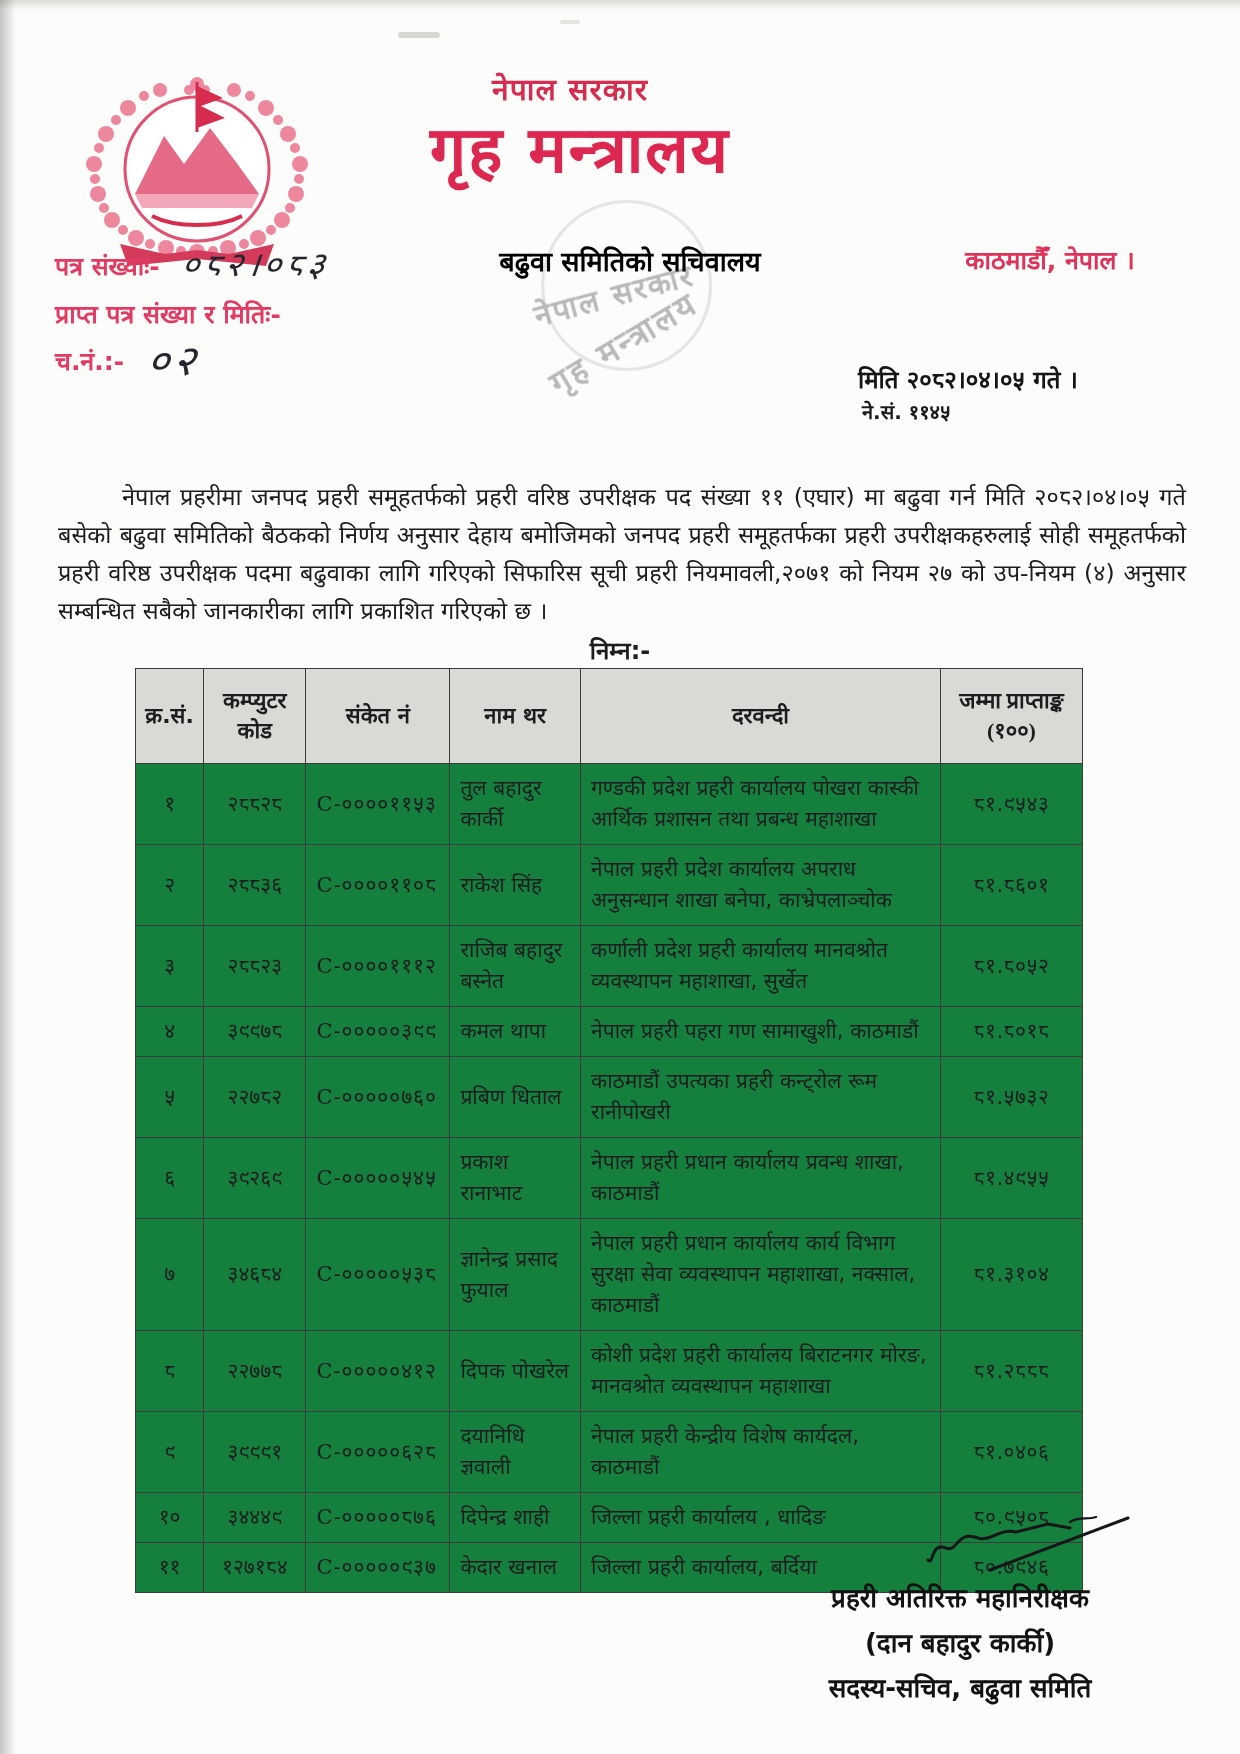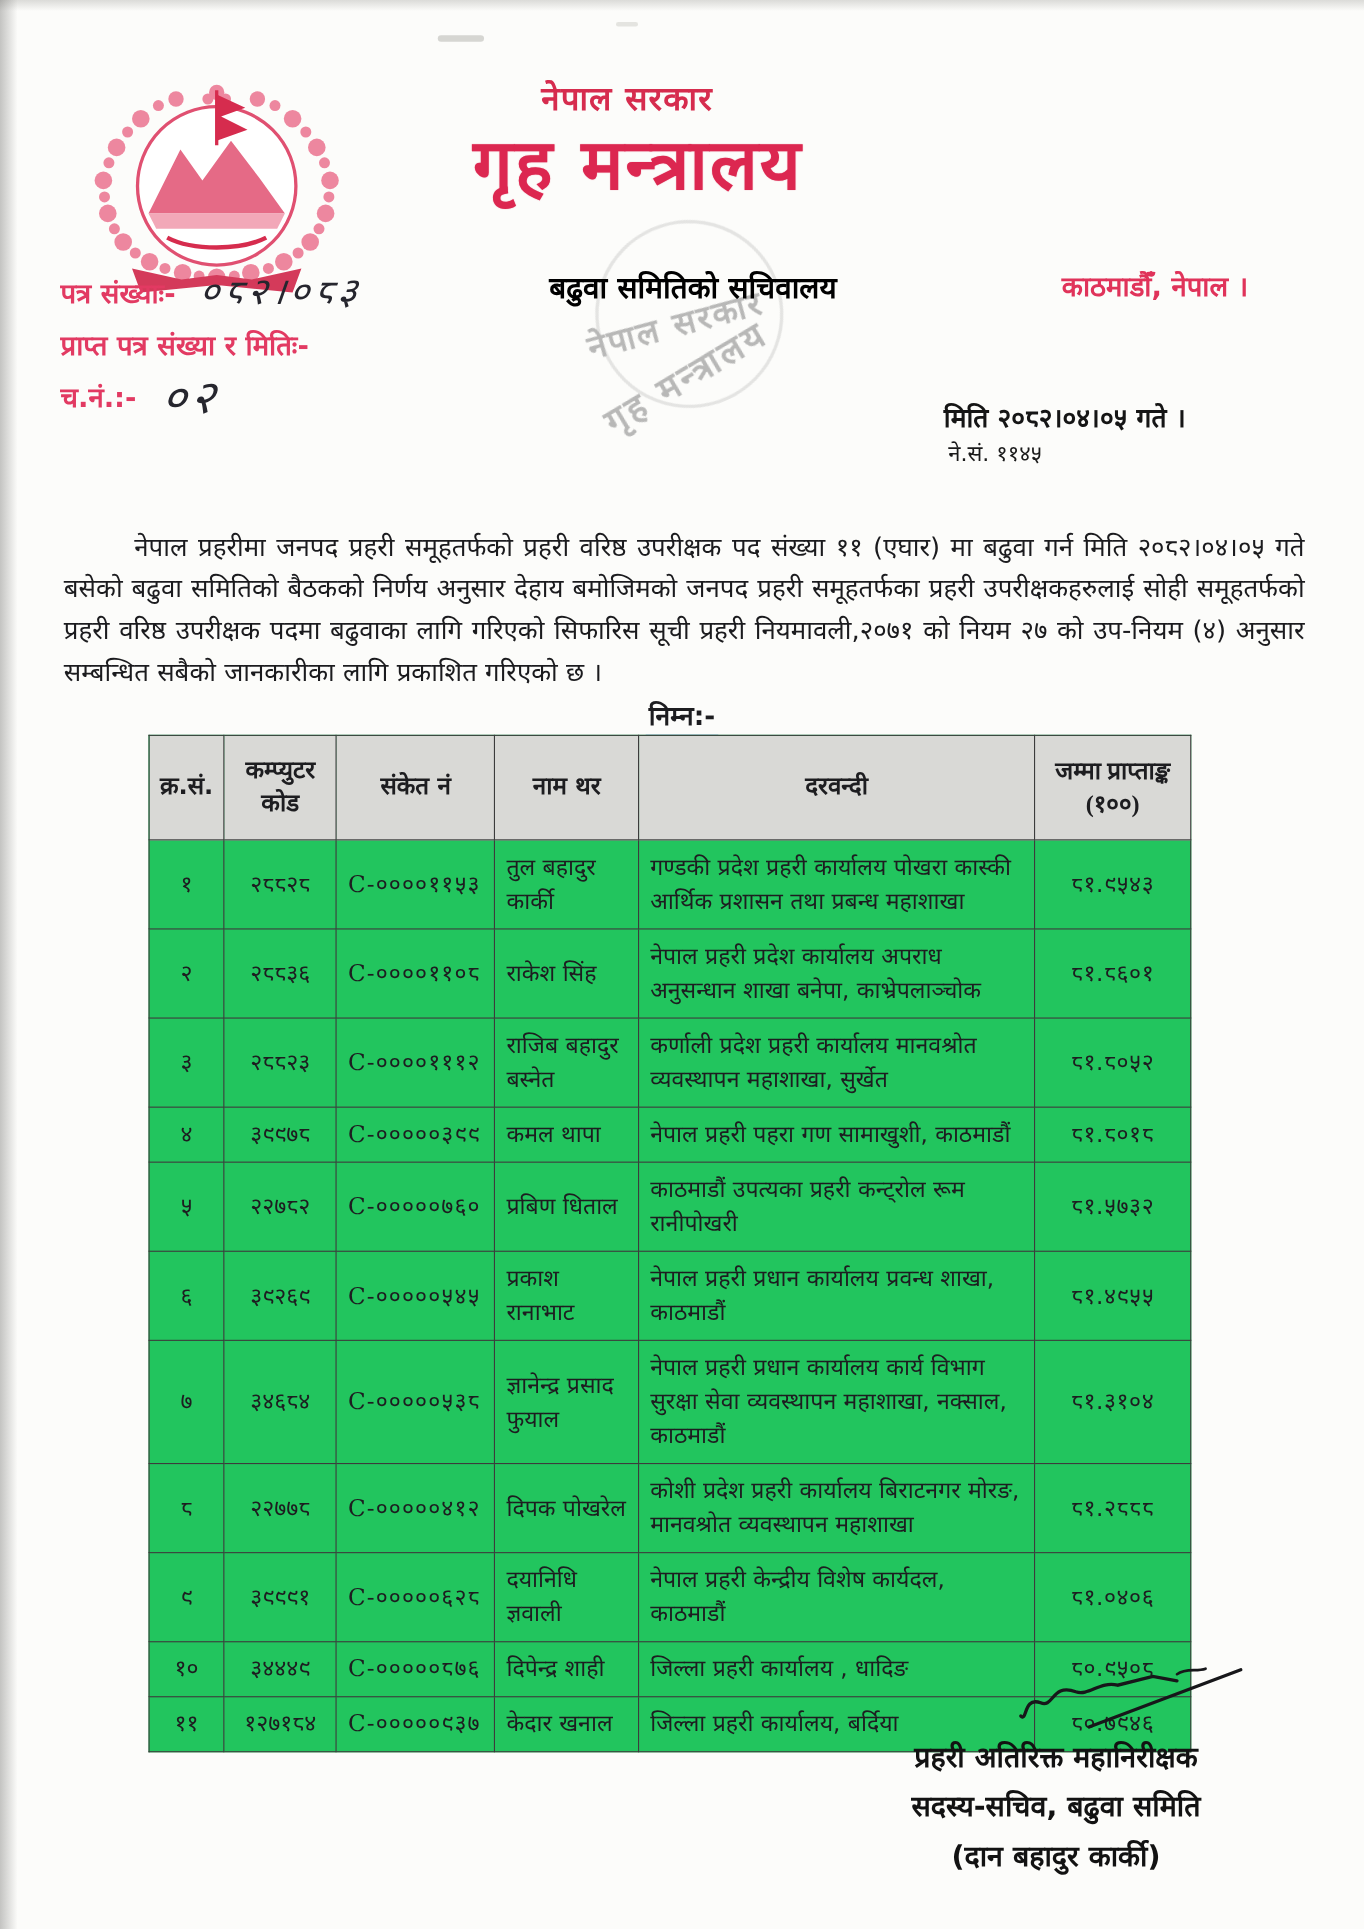--- a/index.html
+++ b/index.html
@@ -35,35 +35,35 @@
 
   .stamp{left:512px;top:190px;width:230px;height:195px;transform:rotate(-24deg);
     color:#8f8f8f;opacity:.62;filter:blur(.4px);pointer-events:none;}
   .stamp .s1{position:absolute;left:18px;top:78px;font-size:30px;font-weight:700;transform:rotate(9deg);letter-spacing:2px;}
   .stamp .s2{position:absolute;left:6px;top:124px;font-size:32px;font-weight:700;transform:rotate(-7deg);letter-spacing:3px;}
   .stamp .ring{position:absolute;left:30px;top:10px;width:165px;height:165px;border:3px solid rgba(140,140,140,.35);border-radius:50%;}
 
   .label-sm{font-size:25px;font-weight:700;color:#e23a62;}
   .handwrite{font-size:34px;color:#26262e;font-style:italic;letter-spacing:4px;transform:skewX(-6deg);font-family:"DejaVu Serif","Liberation Serif",serif;}
   .dateline{font-size:24px;font-weight:700;color:#151515;}
-  .eraline{font-size:20px;font-weight:400;color:#1a1a1a;}
+  .eraline{font-size:20px;font-weight:700;color:#1a1a1a;}
 
   .subject-wrap{left:0;top:424px;width:1240px;text-align:center;}
   .subject{display:inline-block;font-size:28px;font-weight:700;color:#111;
     border-bottom:2.5px solid #222;padding:0 6px 4px 6px;}
 
   .bodytext{left:58px;top:478px;width:1128px;font-size:23.5px;line-height:38px;
     text-align:justify;text-indent:64px;color:#1b1b1e;font-weight:500;}
 
   .nimna-wrap{left:0;top:633px;width:1240px;text-align:center;}
   .nimna{display:inline-block;font-size:24px;font-weight:700;
     border-bottom:8px solid #1d4ed8;padding:0 3px 2px 3px;}
 
   .tablewrap{left:135px;top:668px;width:948px;}
-  table.promo{border-collapse:collapse;width:100%;background:#22c55e;}
+  table.promo{border-collapse:collapse;width:100%;background:#15803d;}
   table.promo th,table.promo td{border:1.7px solid #3c3c3c;}
   table.promo th{background:#d9d9d6;font-size:22px;font-weight:600;
     padding:8px 6px;height:78px;line-height:30px;}
   table.promo td{padding:9px 10px;font-size:21px;line-height:31px;vertical-align:middle;}
   td.c0,td.c1{ text-align:center;font-size:20px;}
   td.c2{font-size:20px;letter-spacing:1px;font-family:"DejaVu Serif","Liberation Serif",serif;}
   td.c5{text-align:center;font-size:18px;letter-spacing:.5px;}
   th.w0{width:7.2%;} th.w1{width:10.8%;} th.w2{width:15.2%;}
   th.w3{width:13.8%;} th.w4{width:38%;} th.w5{width:15%;font-family:Liberation Serif, serif;}
 
@@ -277,17 +277,17 @@
     </table>
   </div>
 
   <div class="abs sigblock">
     <svg class="sig-svg" width="220" height="62" viewBox="0 0 220 62">
       <path d="M8,48 C14,54 10,30 26,36 C38,41 36,18 58,26 C70,30 80,16 96,20 L128,12 L150,16" fill="none" stroke="#17171a" stroke-width="3" stroke-linecap="round"></path>
       <path d="M70,58 L208,6" fill="none" stroke="#17171a" stroke-width="3" stroke-linecap="round"></path>
       <path d="M150,10 C158,4 168,8 176,5" fill="none" stroke="#17171a" stroke-width="2.4" stroke-linecap="round"></path>
     </svg>
     <div class="sigline">प्रहरी अतिरिक्त महानिरीक्षक</div>
+    <div class="sigline">(दान बहादुर कार्की)</div>
     <div class="sigline">सदस्य-सचिव, बढुवा समिति</div>
-    <div class="sigline">(दान बहादुर कार्की)</div>
   </div>
 
 </div>
 
 </body></html>

